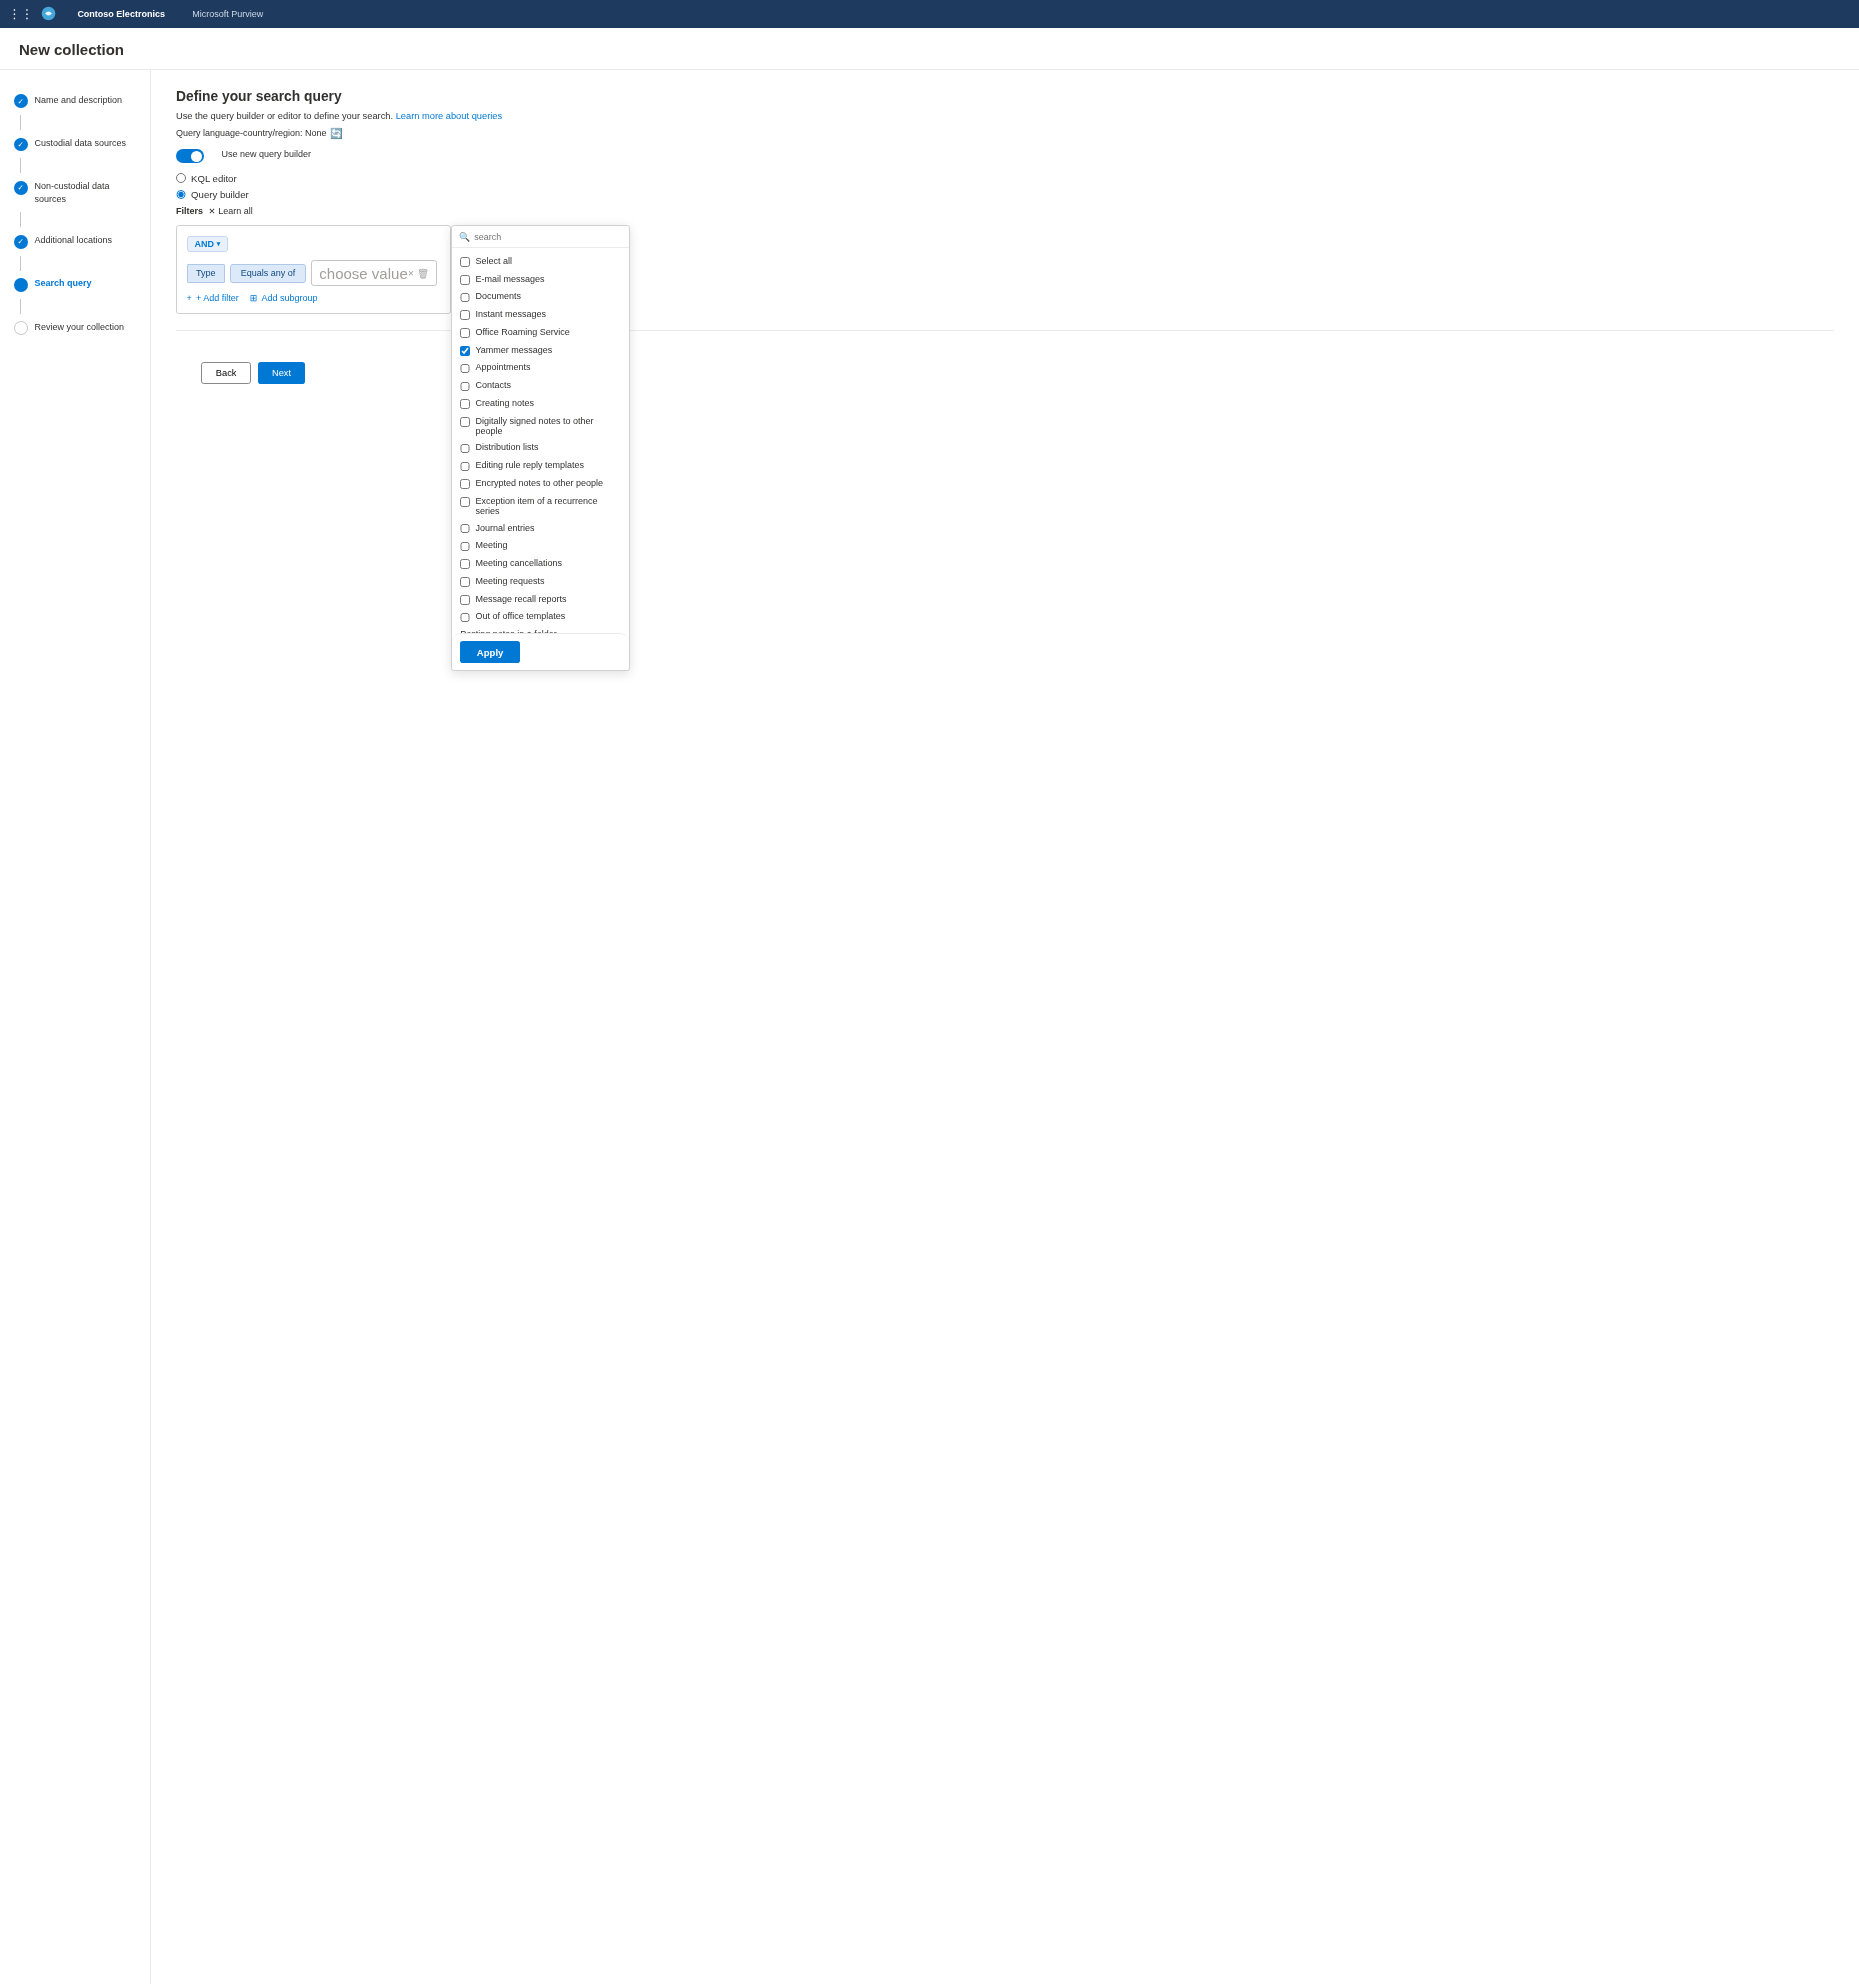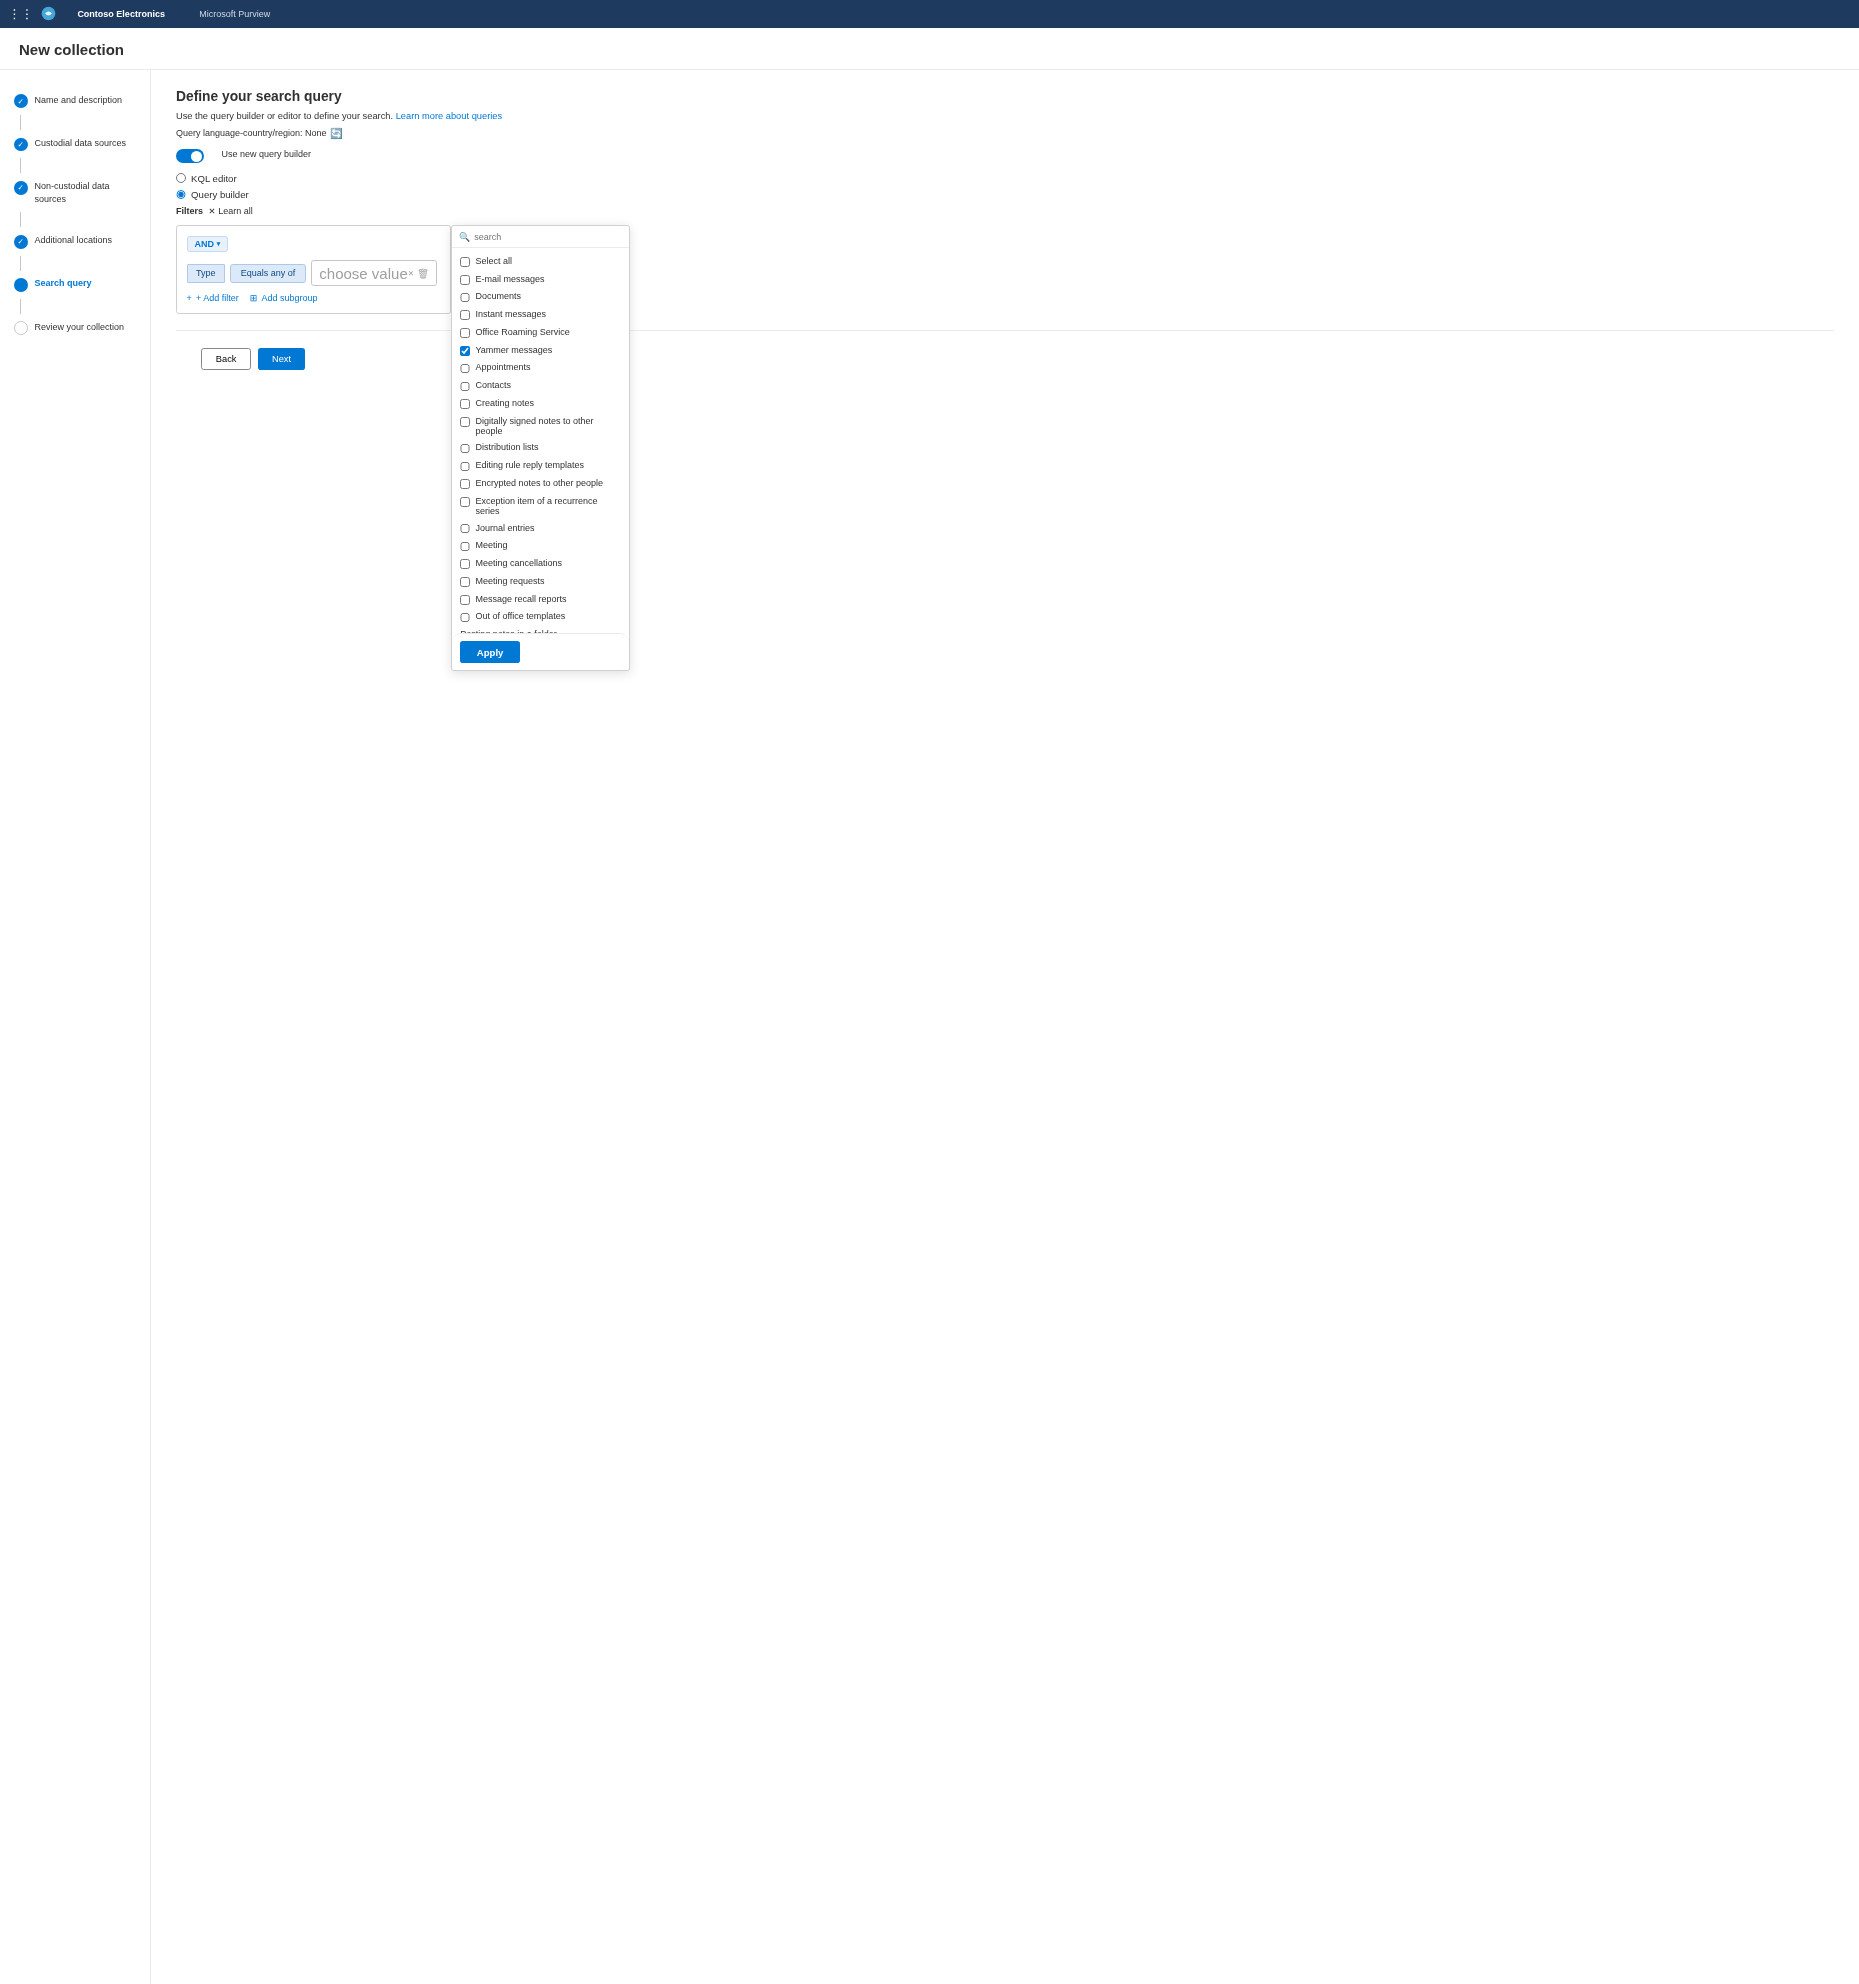--- a/index.html
+++ b/index.html
@@ -11,21 +11,21 @@
       color: #fff;
       height: 27.5px;
       display: flex;
       align-items: center;
       padding: 0 8.3px;
       gap: 8.3px;
     }
     .topnav-grid-icon { font-size: 12.4px; color: #fff; cursor: pointer; }
     .topnav-logo { display: flex; align-items: center; gap: 21px; font-size: 9px; font-weight: 600; }
     .topnav-logo-icon { width: 15px; height: 15px; }
-    .topnav-product { font-size: 9px; color: #cdd9e8; margin-left: 18px; padding-left: 8px; }
+    .topnav-product { font-size: 9px; color: #cdd9e8; margin-left: 11px; padding-left: 8px; }
 
     
     .page-container { background: #fff; min-height: calc(100vh - 27.5px); }
     .page-title { font-size: 15px; font-weight: 600; padding: 13.8px 19px 11px; border-bottom: 0.7px solid #edebe9; }
 
     .main-layout { display: flex; min-height: calc(100vh - 69px); }
 
     
     .sidebar { width: 151px; padding: 16.5px 0; border-right: 0.7px solid #edebe9; flex-shrink: 0; }
     .sidebar-item { display: flex; align-items: flex-start; padding: 6.9px 13.8px; gap: 6.9px; position: relative; }
@@ -88,21 +88,21 @@
     .dropdown-list { padding: 4.1px 0; max-height: 385px; overflow-y: auto; }
     .dropdown-item { display: flex; align-items: flex-start; gap: 5.5px; padding: 3.4px 8.3px; font-size: 9px; color: #323130; cursor: pointer; }
     .dropdown-checkbox { width: 9.6px; height: 9.6px; flex-shrink: 0; margin-top: 1.4px; accent-color: #0078d4; }
     .dropdown-item.checked .dropdown-item-label { }
 
     
     .dropdown-apply { padding: 6.9px 8.3px; border-top: 0.7px solid #edebe9; border-radius: 9px; }
     .apply-btn { background: #0078d4; color: #fff; border: none; border-radius: 2.8px; padding: 5.5px 16.5px; font-size: 9.6px; font-weight: 600; cursor: pointer; }
 
     
-    .bottom-nav { display: flex; gap: 6.9px; padding: 17px 25px; border-top: 0.7px solid #edebe9; margin-top: 16.5px; }
+    .bottom-nav { display: flex; gap: 6.9px; padding: 31px 25px; border-top: 0.7px solid #edebe9; margin-top: 16.5px; }
     .btn-back { background: #fff; border: 0.7px solid #8a8886; border-radius: 2.8px; padding: 4.8px 13.8px; font-size: 9.3px; cursor: pointer; }
     .btn-next { background: #0078d4; color: #fff; border: none; border-radius: 2.8px; padding: 4.8px 13.8px; font-size: 9.3px; cursor: pointer; }
 
     
     .dropdown-list::-webkit-scrollbar { width: 4.1px; }
     .dropdown-list::-webkit-scrollbar-thumb { background: #c8c6c4; border-radius: 2.1px; }
 
     .connector-line { width: 1.4px; height: 15px; background: #c8c6c4; margin-left: 20px; }
   </style>
 </head>

